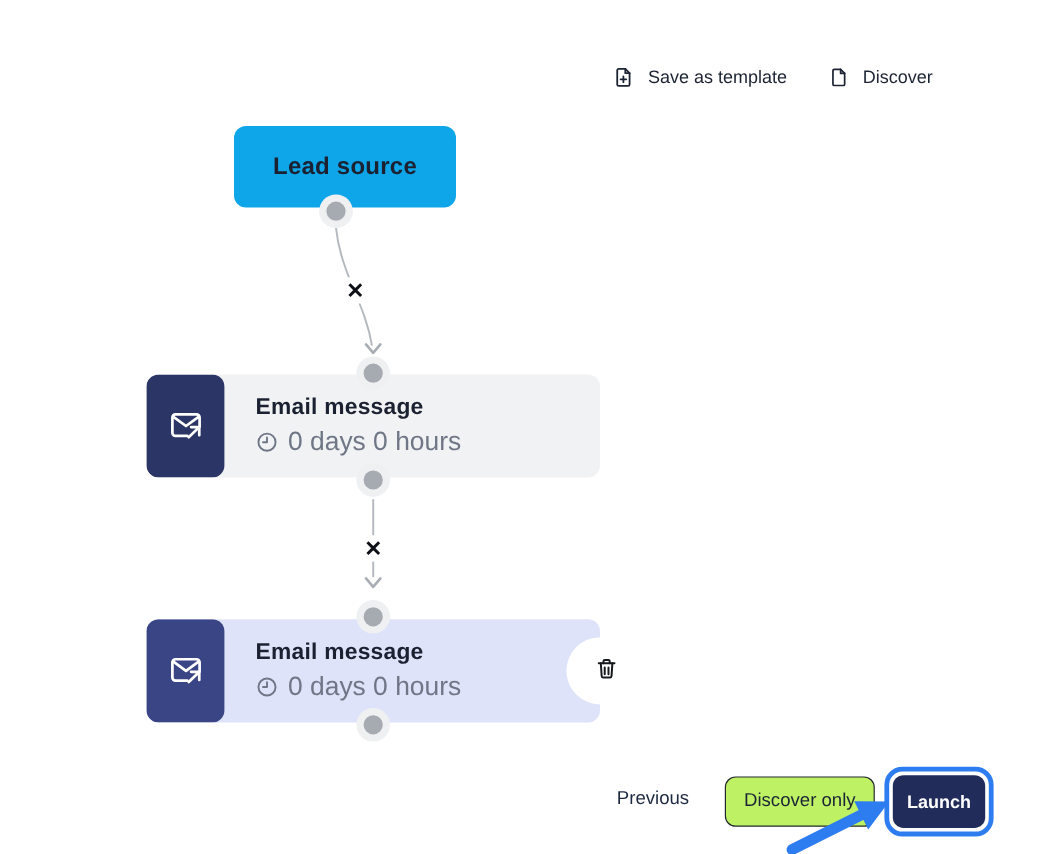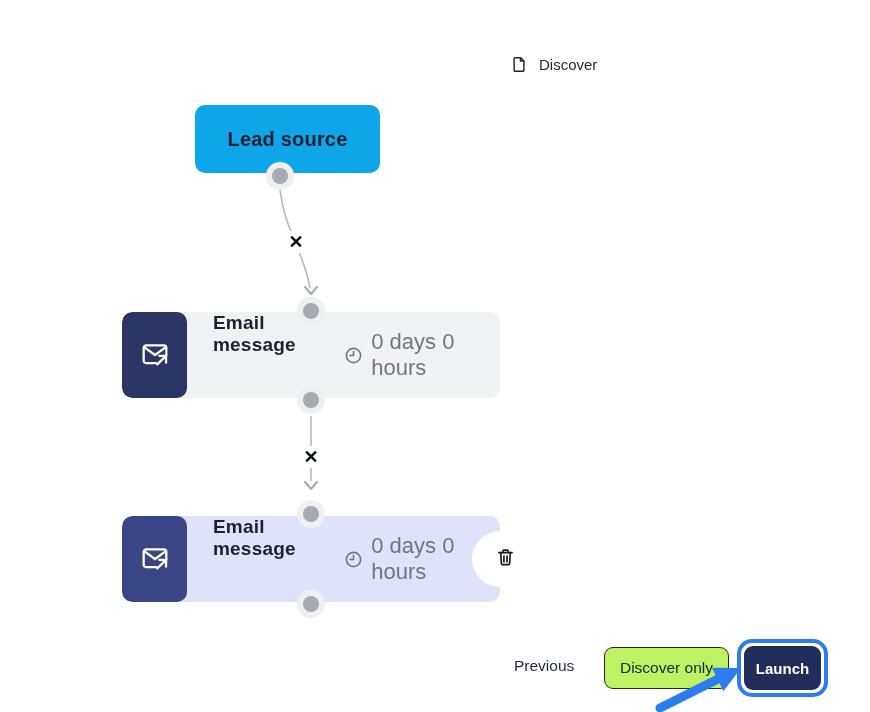--- a/index.html
+++ b/index.html
@@ -16,21 +16,21 @@
   
   .node { position:absolute; border-radius:10px; display:flex; align-items:stretch; overflow:hidden; z-index:1; }
   .node-lead { left:195px; top:105px; width:185px; height:68px; background:#0ea5e9;
                align-items:center; justify-content:center; }
   .node-lead .node-title { font-size:20px; }
   .node-email1 { left:122px; top:312px; width:378px; height:86px; background:#f1f2f4; }
   .node-email2 { left:122px; top:516px; width:378px; height:86px; background:#dee3f9; }
   .node-icon { width:65px; flex:0 0 65px; border-radius:10px; display:flex; align-items:center; justify-content:center; }
   .icon-navy1 { background:#2b3566; }
   .icon-navy2 { background:#3a4585; }
-  .node-body { flex:1; display:flex; flex-direction:row; justify-content:center; padding-left:26px; gap:4px; }
+  .node-body { flex:1; display:flex; flex-direction:column; justify-content:center; padding-left:26px; gap:4px; }
   .node-title { font-size:19px; font-weight:700; color:#1b2130; letter-spacing:0.2px; }
   .node-delay { display:flex; align-items:center; gap:8px; font-size:22px; color:#6f7685; }
   .node-delay svg { display:block; }
 
   
   .dot { position:absolute; width:16px; height:16px; border-radius:50%; background:#a6aab1;
          box-shadow:0 0 0 6px #eef0f2; z-index:3; }
 
   
   .edge-x { position:absolute; width:22px; height:22px; display:flex; align-items:center; justify-content:center;
@@ -66,20 +66,30 @@
 <div class="stage">
 
   <svg class="overlay edges" viewBox="0 0 870 712">
     <path d="M280,190 C284,228 304,252 310,288" fill="none" stroke="#b4b8bf" stroke-width="1.6"></path>
     <polyline points="305,287 311,294 317,287" fill="none" stroke="#a9adb4" stroke-width="2.2" stroke-linecap="round" stroke-linejoin="round"></polyline>
     <path d="M311,416 L311,481" fill="none" stroke="#b4b8bf" stroke-width="1.6"></path>
     <polyline points="305,482 311,489 317,482" fill="none" stroke="#a9adb4" stroke-width="2.2" stroke-linecap="round" stroke-linejoin="round"></polyline>
   </svg>
 
   <div class="header-actions">
+    <button class="hdr-btn">
+      <span>
+        <svg width="19" height="19" viewBox="0 0 24 24" fill="none" stroke="#1c2433" stroke-width="1.9" stroke-linecap="round" stroke-linejoin="round">
+          <path d="M14 3 H7 a1.5 1.5 0 0 0 -1.5 1.5 v15 A1.5 1.5 0 0 0 7 21 h10 a1.5 1.5 0 0 0 1.5 -1.5 V7.5 Z"></path>
+          <path d="M14 3 v4.5 h4.5"></path>
+          <path d="M12 11 v6 M9 14 h6"></path>
+        </svg>
+      </span>
+      <span>Save as template</span>
+    </button>
     <button class="hdr-btn">
       <span>
         <svg width="18" height="19" viewBox="0 0 24 24" fill="none" stroke="#1c2433" stroke-width="1.9" stroke-linecap="round" stroke-linejoin="round">
           <path d="M14 3 H7 a1.5 1.5 0 0 0 -1.5 1.5 v15 A1.5 1.5 0 0 0 7 21 h10 a1.5 1.5 0 0 0 1.5 -1.5 V7.5 Z"></path>
           <path d="M14 3 v4.5 h4.5"></path>
         </svg>
       </span>
       <span>Discover</span>
     </button>
   </div>

